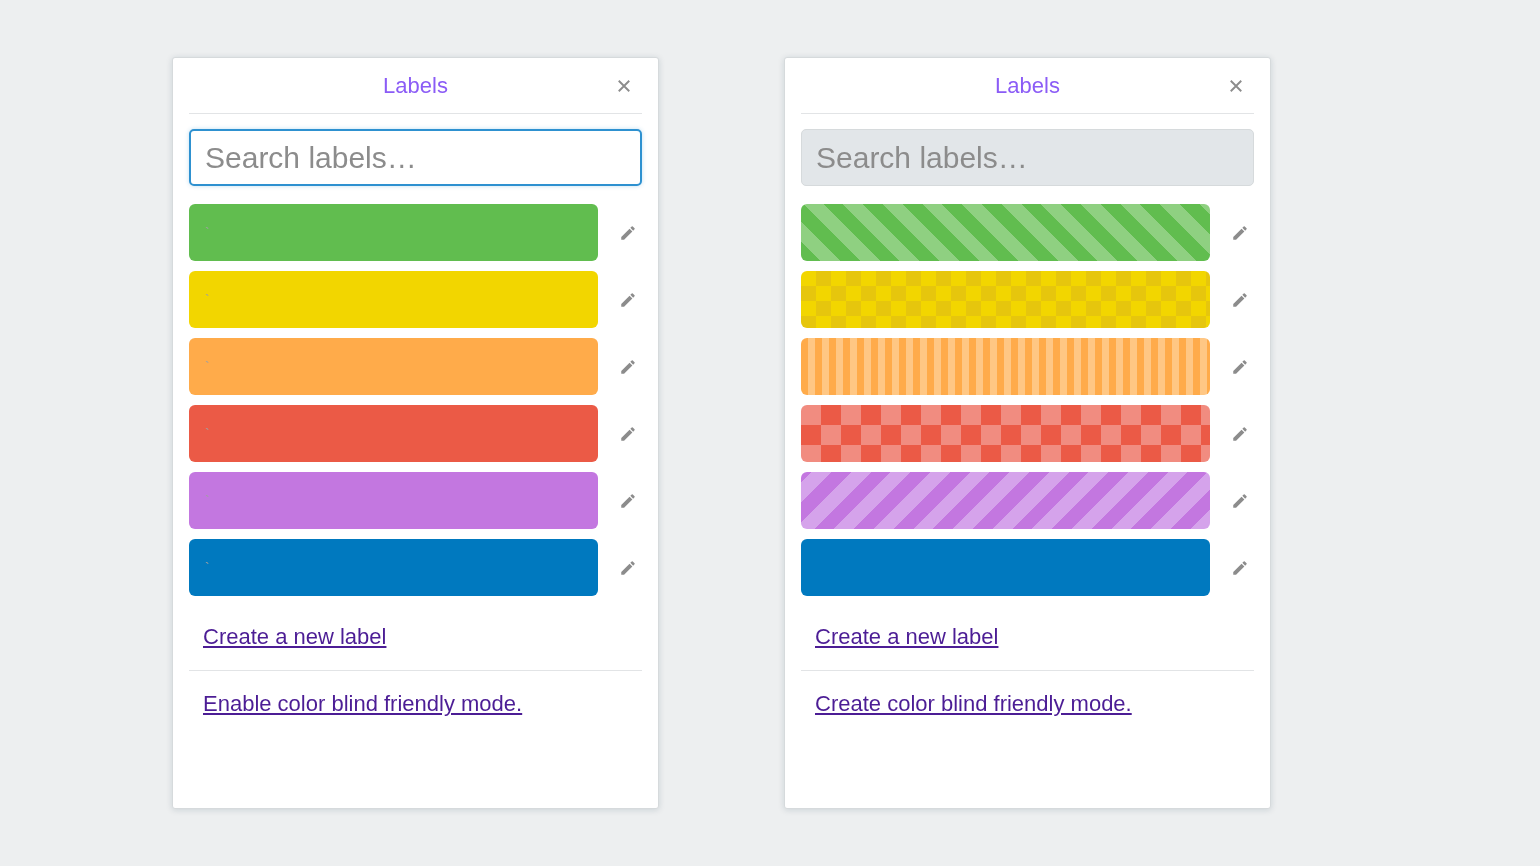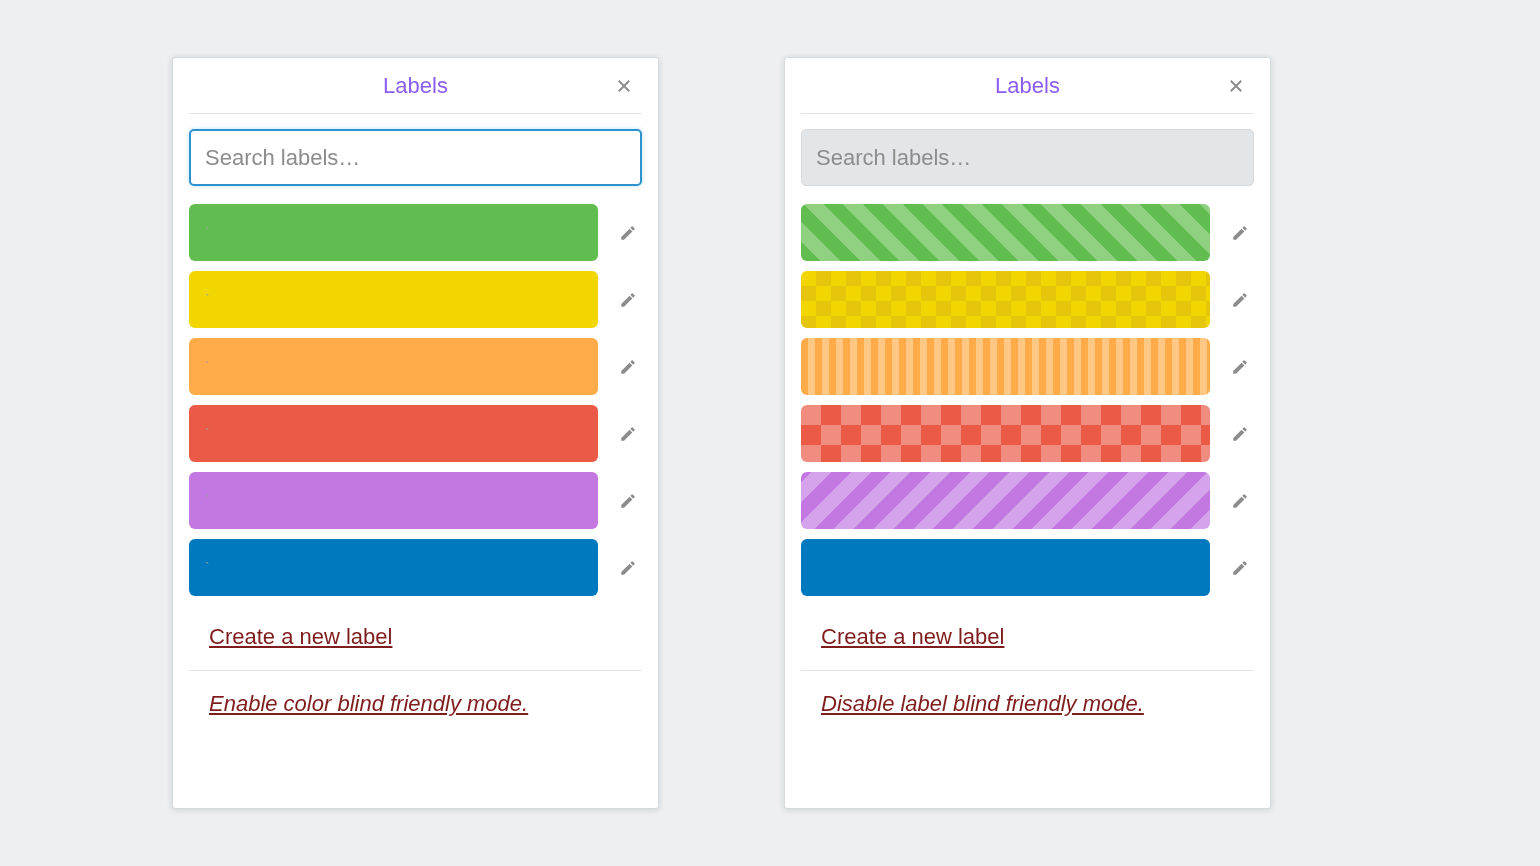--- a/index.html
+++ b/index.html
@@ -61,21 +61,21 @@
     .close-icon svg {
       width: 18px;
       height: 18px;
     }
     
     .search-input {
       width: 100%;
       height: 57px;
       border-radius: 5px;
       padding: 0 14px;
-      font-size: 22px;
+      font-size: 30px;
       color: #737373;
       outline: none;
       margin-bottom: 18px;
     }
     
     .search-input::placeholder {
       color: #8c8c8c;
     }
     
     .search-input.focused {
@@ -128,42 +128,40 @@
     
     .apostrophe {
       position: absolute;
       margin-left: 16px;
       color: #a0a0a0;
       font-size: 14px;
     }
     
     .link {
       display: inline-block;
-      color: #7f1d1d;
+      color: #4c1d95;
       font-size: 22px;
       text-decoration: underline;
       cursor: pointer;
       padding: 2px 0;
-      margin-left: 6px;
     }
     
     .create-section {
       padding-left: 14px;
       margin-bottom: 18px;
     }
     
     .divider {
       border: none;
       border-top: 1px solid #e2e4e6;
       margin-bottom: 18px;
     }
     
     .toggle-section {
       padding-left: 14px;
-      font-style: italic;
     }
     
     
     .swatch-green  { background: #61bd4f; }
     .swatch-yellow { background: #f2d600; }
     .swatch-orange { background: #ffab4a; }
     .swatch-red    { background: #eb5a46; }
     .swatch-purple { background: #c377e0; }
     .swatch-blue   { background: #0079bf; }
     
@@ -354,15 +352,15 @@
     </div>
   </div>
   
   <div class="create-section">
     <a class="link">Create a new label</a>
   </div>
   
   <hr class="divider">
   
   <div class="toggle-section">
-    <a class="link">Disable label blind friendly mode.</a>
+    <a class="link">Create color blind friendly mode.</a>
   </div>
 </div>
 
 </body></html>

